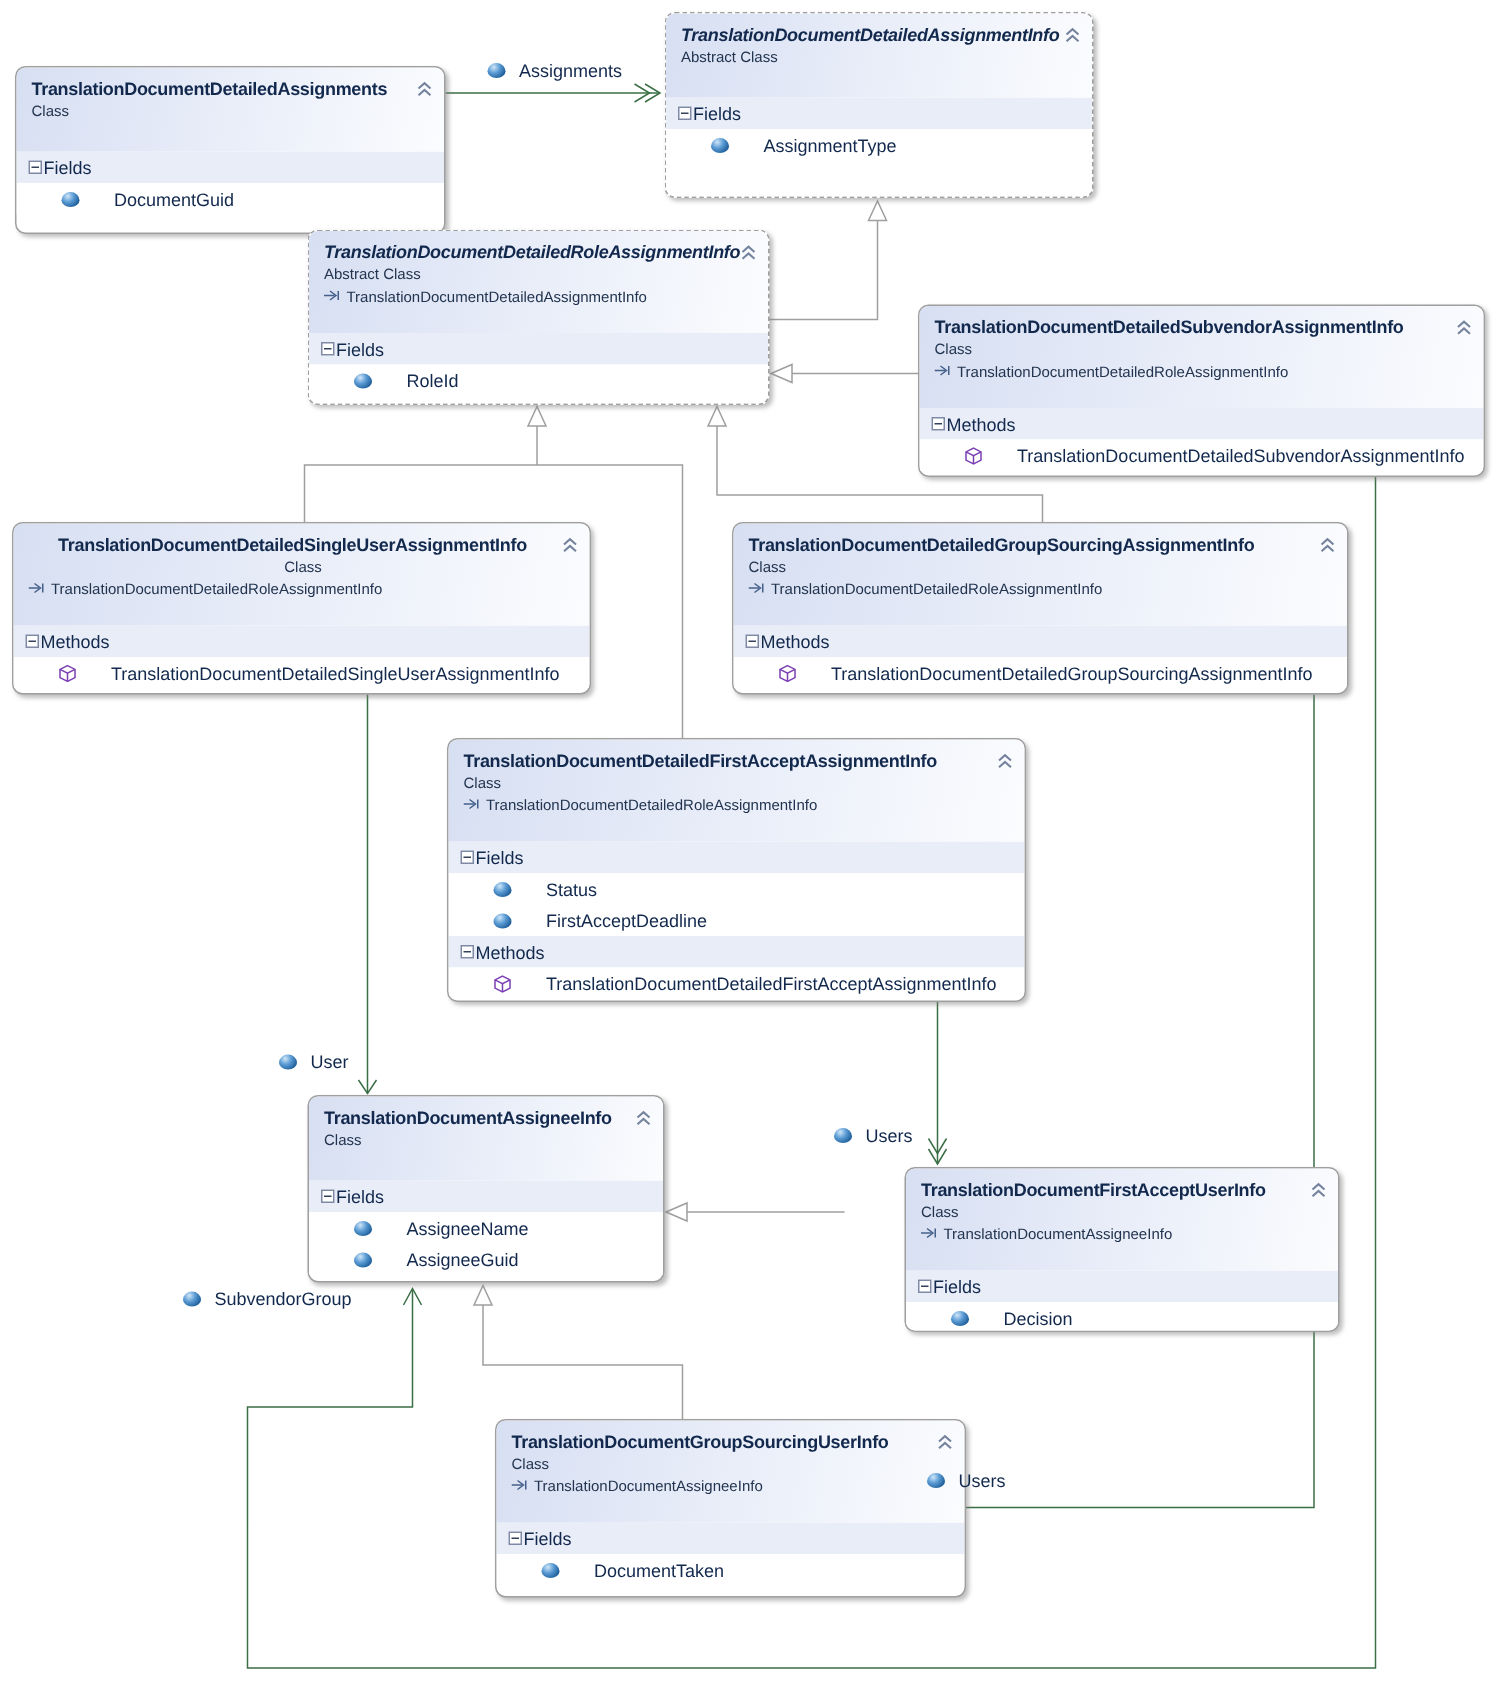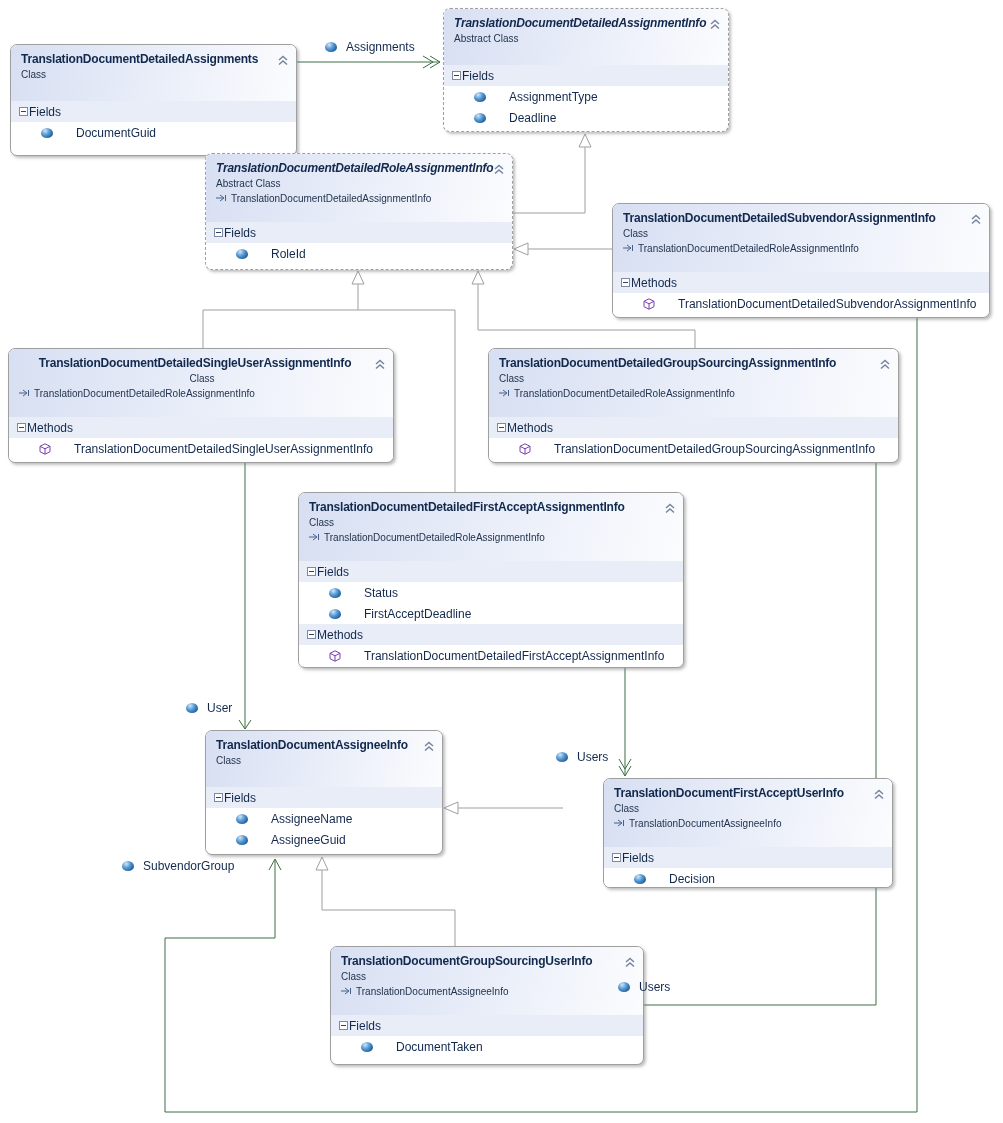--- a/index.html
+++ b/index.html
@@ -128,24 +128,20 @@
       <div class="box-kind">Abstract Class</div>
         </div>
         <div class="section-row">
         <span class="collapse-box"></span>
         <span>Fields</span>
         </div>
         <div class="member-row">
           <span class="field-icon"></span>
           <span>AssignmentType</span>
         </div>
-        <div class="member-row">
-          <span class="field-icon"></span>
-          <span>Deadline</span>
-        </div>
       </div>
       <div class="class-box abstract" style="left: 205px; top: 153px; width: 308px; height: 117px;">
         <div class="box-header hdr-base">
       <span class="box-title">TranslationDocumentDetailedRoleAssignmentInfo</span>
       <span class="collapse-chevron"><svg viewBox="0 0 12 11" width="12" height="11">
               <g stroke="#75839e" fill="none" stroke-width="1.4">
                 <polyline points="2,5 6,1.5 10,5"></polyline>
                 <polyline points="2,9.5 6,6 10,9.5"></polyline>
               </g>
             </svg></span>

